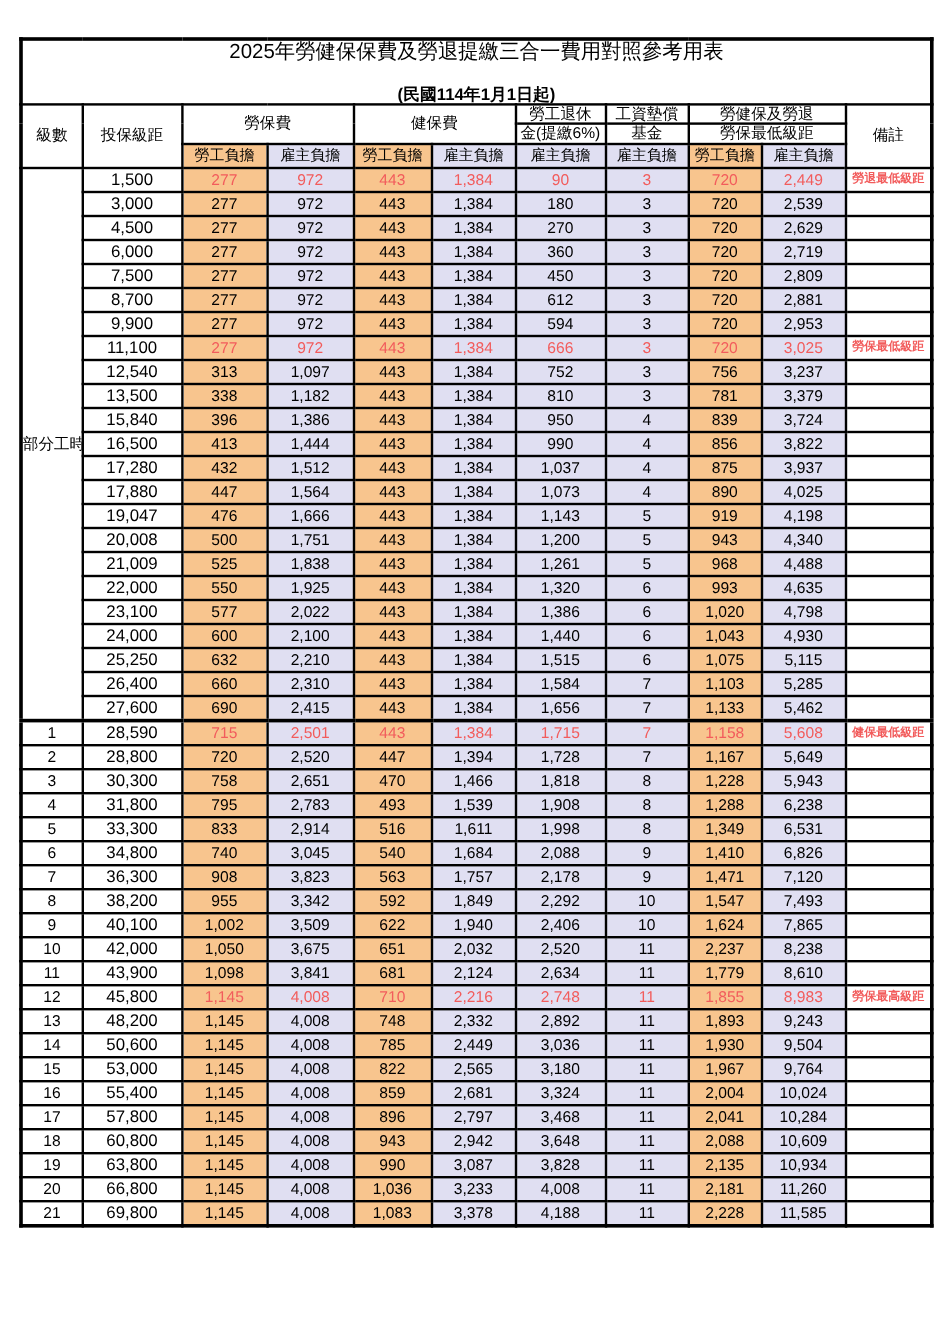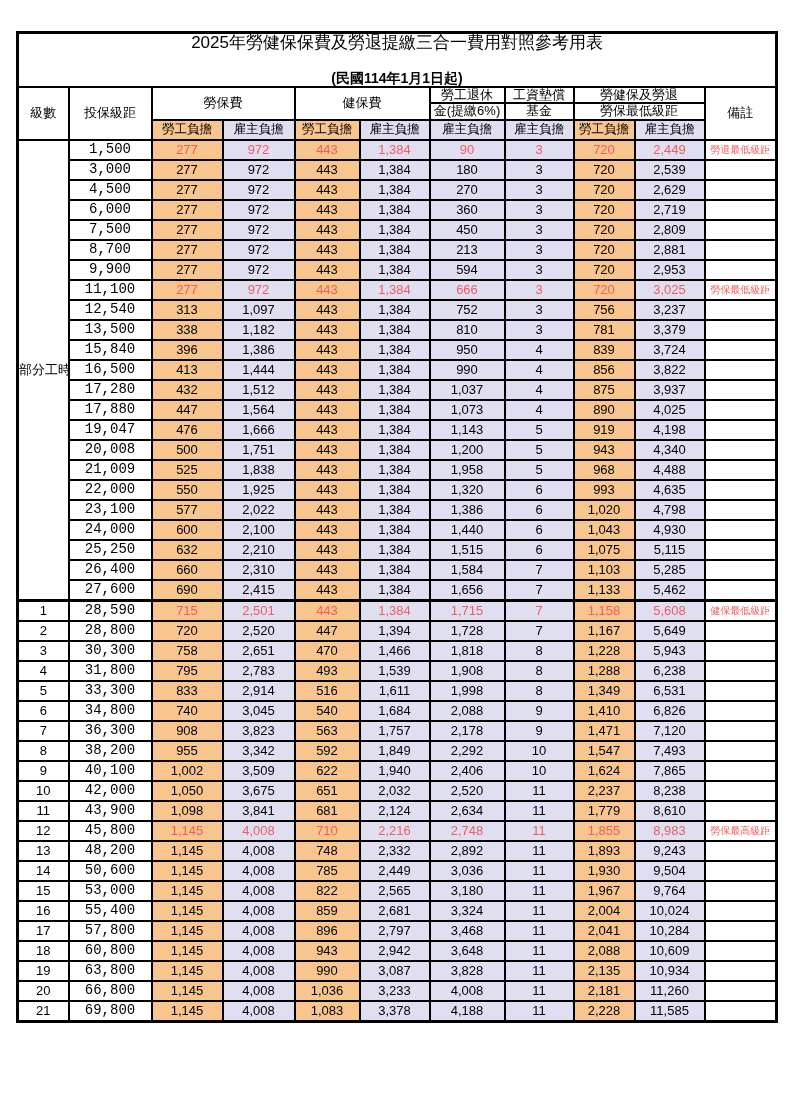--- a/index.html
+++ b/index.html
@@ -32,23 +32,23 @@
   
   .hr1 td,.hr2 td{height:13px;font-size:13px;}
   .grp{font-size:13.5px;}
   .hr3 td{height:18px;font-size:12.5px;}
   
   tbody td{height:18px;}
   .o{background:var(--emp-bg);}
   .l{background:var(--er-bg);}
   .level{font-size:13px;background:#fff;}
   .merged{font-size:13px;text-align:center;}
-  .bracket{font-size:14px;background:#fff;font-family:Liberation Mono, monospace;}
+  .bracket{font-size:14px;background:#fff;}
   .note{
-    color:var(--red);font-size:10px;font-weight:normal;
+    color:var(--red);font-size:10px;font-weight:bold;
     background:#fff;letter-spacing:0;
   }
   tr.hl td.o, tr.hl td.l{color:var(--red);}
   tr.sec td{border-top:3px solid var(--line);}
 </style>
 </head>
 <body>
 
 <div class="sheet">
   <table>
@@ -159,21 +159,21 @@
           <td class="o">720</td>
           <td class="l">2,809</td>
           <td class="note"></td>
         </tr>
         <tr>
           <td class="bracket">8,700</td>
           <td class="o">277</td>
           <td class="l">972</td>
           <td class="o">443</td>
           <td class="l">1,384</td>
-          <td class="l">213</td>
+          <td class="l">612</td>
           <td class="l">3</td>
           <td class="o">720</td>
           <td class="l">2,881</td>
           <td class="note"></td>
         </tr>
         <tr>
           <td class="bracket">9,900</td>
           <td class="o">277</td>
           <td class="l">972</td>
           <td class="o">443</td>
@@ -291,21 +291,21 @@
           <td class="o">943</td>
           <td class="l">4,340</td>
           <td class="note"></td>
         </tr>
         <tr>
           <td class="bracket">21,009</td>
           <td class="o">525</td>
           <td class="l">1,838</td>
           <td class="o">443</td>
           <td class="l">1,384</td>
-          <td class="l">1,958</td>
+          <td class="l">1,261</td>
           <td class="l">5</td>
           <td class="o">968</td>
           <td class="l">4,488</td>
           <td class="note"></td>
         </tr>
         <tr>
           <td class="bracket">22,000</td>
           <td class="o">550</td>
           <td class="l">1,925</td>
           <td class="o">443</td>

